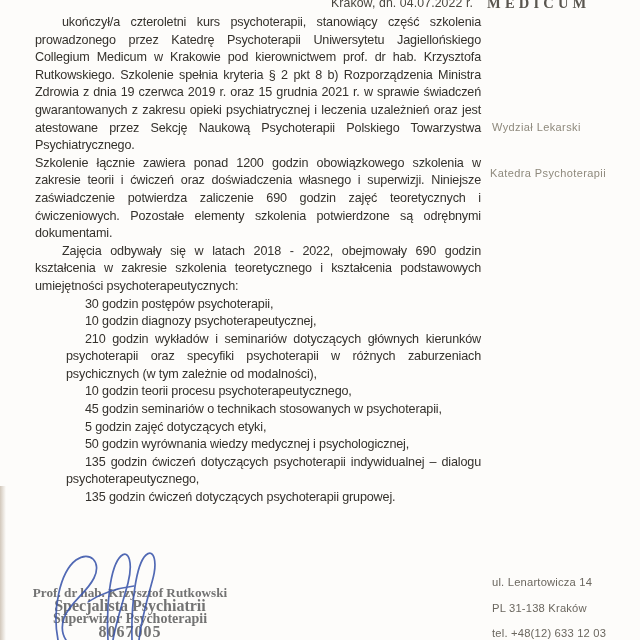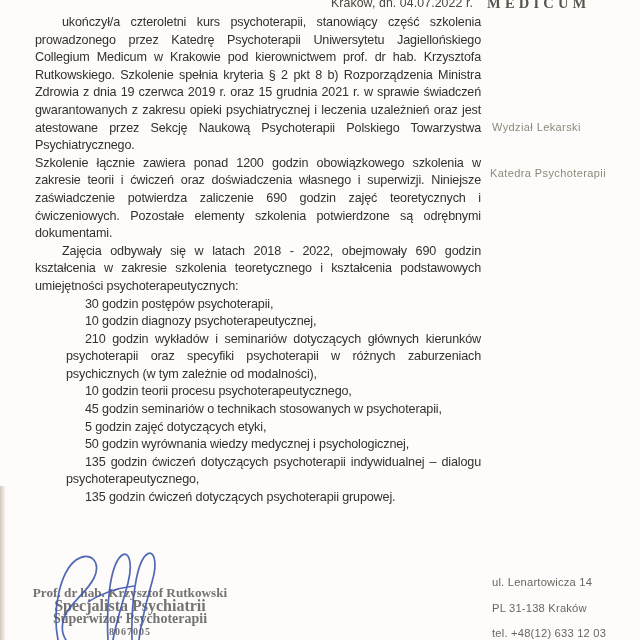--- a/index.html
+++ b/index.html
@@ -49,21 +49,21 @@
   .stamp{
     position:absolute;left:30px;top:585px;width:200px;
     text-align:center;
     font-family:"Liberation Serif", serif;
     font-weight:600;color:#737373;
   }
   .stamp div{white-space:nowrap;}
   .stamp .s1{font-size:13.2px;line-height:15px;}
   .stamp .s2{font-size:16px;line-height:12.8px;}
   .stamp .s3{font-size:14px;line-height:12.8px;}
-  .stamp .s4{font-size:10px;line-height:12.4px;letter-spacing:1px;}
+  .stamp .s4{font-size:16px;line-height:12.4px;letter-spacing:1px;}
   .signature{
     position:absolute;left:0;top:548px;
   }
   
   .address{
     position:absolute;left:492px;top:570px;
     font-size:11.2px;line-height:25.6px;color:#6b675f;letter-spacing:.2px;
   }
   .address div{white-space:nowrap;}
   

